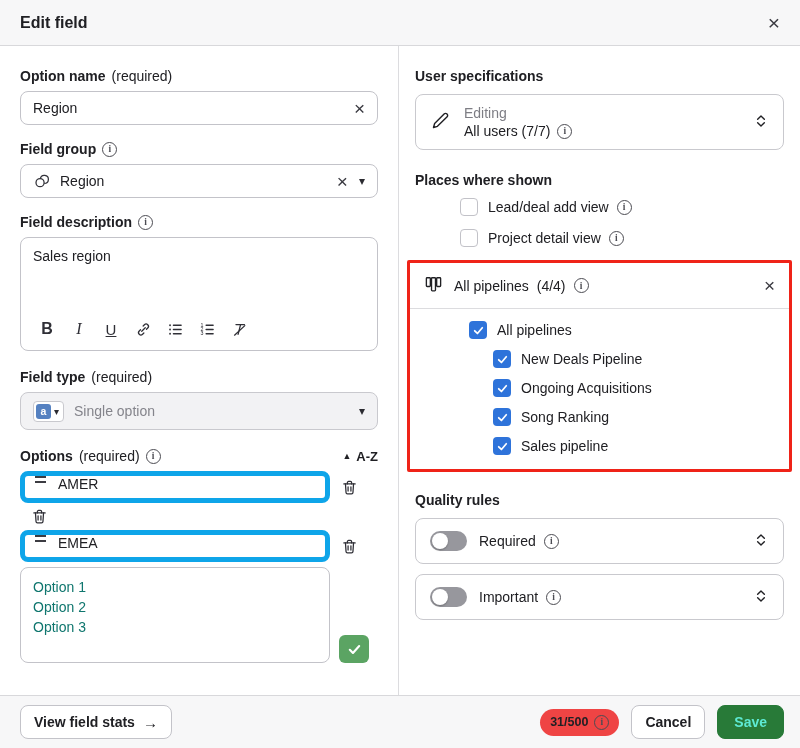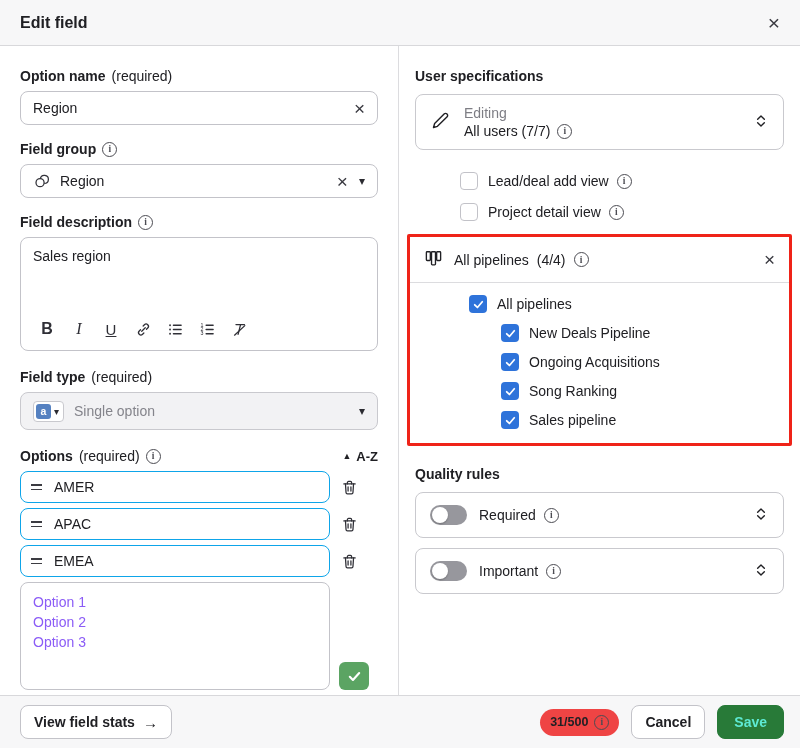--- a/index.html
+++ b/index.html
@@ -80,32 +80,32 @@
   .type-chip .caret { font-size:10px; }
   .type-select .val { flex:1 1 auto; }
 
   
   .options-header { display:flex; align-items:center; margin-bottom:7px; }
   .options-header .field-label { margin-bottom:0; }
   .sort-control { margin-left:auto; display:inline-flex; align-items:center; gap:5px; font-weight:700; font-size:13px; background:none; border:none; cursor:pointer; color:#202024; }
   .sort-control .tri { font-size:9px; }
   .option-row { display:flex; align-items:center; margin-bottom:5px; }
   .option-input {
-    flex:0 0 310px; height:32px; border:1px solid #0ea5e9; border-radius:8px;
-    display:flex; align-items:center; padding:0 10px; gap:12px;
+    flex:0 0 310px; height:32px; border:5px solid #0ea5e9; border-radius:8px;
+    display:flex; align-items:flex-start; padding:0 10px; gap:12px;
   }
   .drag-handle { display:inline-flex; flex-direction:column; gap:3px; cursor:grab; }
   .drag-handle i { width:11px; height:1.8px; background:#3c3c42; display:block; }
   .trash-btn { margin-left:11px; color:#2f2f36; }
   .trash-btn svg { width:17px; height:17px; }
 
   .bulk-row { display:flex; align-items:flex-end; margin-top:3px; }
   .bulk-textarea {
-    flex:0 0 310px; height:108px; border:1px solid #c3c3c9; border-radius:8px;
-    padding:9px 12px; color:#8b5cf6; line-height:20px; cursor:text;
+    flex:0 0 310px; height:96px; border:1px solid #c3c3c9; border-radius:8px;
+    padding:9px 12px; color:#0f766e; line-height:20px; cursor:text;
   }
   .confirm-btn {
     margin-left:9px; width:30px; height:28px; border:none; border-radius:6px;
     background:#5ba463; color:#fff; cursor:pointer; display:inline-flex; align-items:center; justify-content:center;
   }
   .confirm-btn svg { width:15px; height:15px; }
 
   
   .section-heading { font-weight:700; margin-bottom:10px; }
   .spec-card {
@@ -132,21 +132,21 @@
   .panel-header {
     display:flex; align-items:center; gap:11px; padding:0 14px; height:46px;
     border-bottom:1px solid #dcdcdf;
   }
   .pipeline-icon svg { width:19px; height:19px; }
   .panel-title-wrap { display:flex; align-items:center; gap:8px; flex:1 1 auto; }
   .panel-close { margin-left:auto; font-size:19px; color:#3a3a41; }
   .panel-list { padding:12px 14px 14px 14px; }
   .panel-list .check-row { margin-bottom:11px; }
   .panel-list .check-row:last-child { margin-bottom:0; }
-  .panel-list .child { margin-left:32px; }
+  .panel-list .child { margin-left:24px; }
 
   .rule-card {
     border:1px solid #c9c9ce; border-radius:8px; height:46px; padding:3px 14px;
     display:flex; align-items:center; gap:12px; margin-bottom:10px; cursor:pointer;
   }
   .rule-card .lbl { display:inline-flex; align-items:center; gap:8px; flex:1 1 auto; }
   .toggle { width:37px; height:20px; border-radius:10px; background:#97979d; position:relative; flex:0 0 37px; cursor:pointer; }
   .toggle .knob { position:absolute; left:2px; top:2px; width:16px; height:16px; border-radius:50%; background:#fff; box-shadow:0 1px 2px rgba(0,0,0,.25); }
 
   
@@ -288,27 +288,20 @@
         <button class="icon-btn trash-btn">
           <svg viewBox="0 0 24 24" fill="none" stroke="currentColor" stroke-width="1.8" stroke-linecap="round">
             <path d="M4 7h16"></path>
               <path d="M9 7V5.2A1.7 1.7 0 0 1 10.7 3.5h2.6A1.7 1.7 0 0 1 15 5.2V7"></path>
             <path d="M6.3 7l.8 12a2 2 0 0 0 2 1.9h5.8a2 2 0 0 0 2-1.9l.8-12"></path>
             <path d="M10 11v6M14 11v6"></path>
           </svg>
         </button>
       </div>
       <div class="option-row">
-        <div class="option-input">
-          <span class="drag-handle">
-              <i></i>
-              <i></i>
-            </span>
-          <span>APAC</span>
-        </div>
         <button class="icon-btn trash-btn">
           <svg viewBox="0 0 24 24" fill="none" stroke="currentColor" stroke-width="1.8" stroke-linecap="round">
             <path d="M4 7h16"></path>
               <path d="M9 7V5.2A1.7 1.7 0 0 1 10.7 3.5h2.6A1.7 1.7 0 0 1 15 5.2V7"></path>
             <path d="M6.3 7l.8 12a2 2 0 0 0 2 1.9h5.8a2 2 0 0 0 2-1.9l.8-12"></path>
             <path d="M10 11v6M14 11v6"></path>
           </svg>
         </button>
       </div>
       <div class="option-row">
@@ -362,20 +355,21 @@
           </div>
         </span>
         <span class="unfold-icon">
           <svg viewBox="0 0 24 24" fill="none" stroke="currentColor" stroke-width="2.1" stroke-linecap="round" stroke-linejoin="round">
             <polyline points="7 9.5 12 4.5 17 9.5"></polyline>
               <polyline points="7 14.5 12 19.5 17 14.5"></polyline>
           </svg>
         </span>
       </div>
 
+      <div class="section-heading">Places where shown</div>
 
       <div class="check-row">
         <span class="cb unchecked"></span>
         <span class="lbl">
           <span>Lead/deal add view</span>
           <span class="info-icon"></span>
         </span>
       </div>
       <div class="check-row">
         <span class="cb unchecked"></span>

